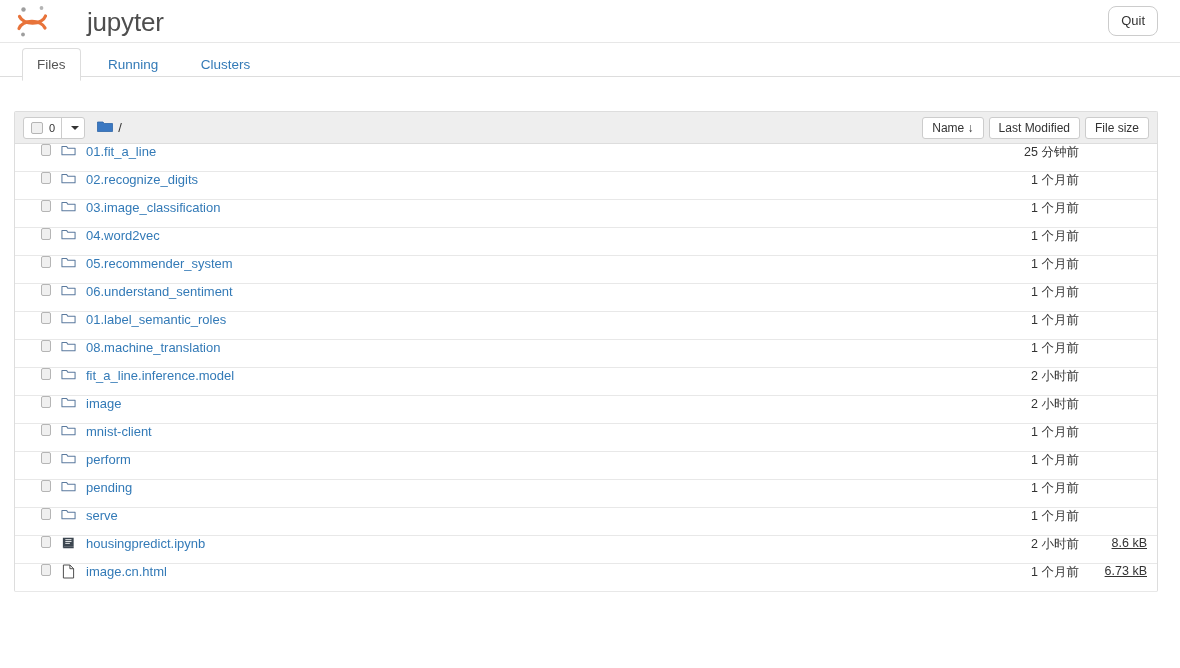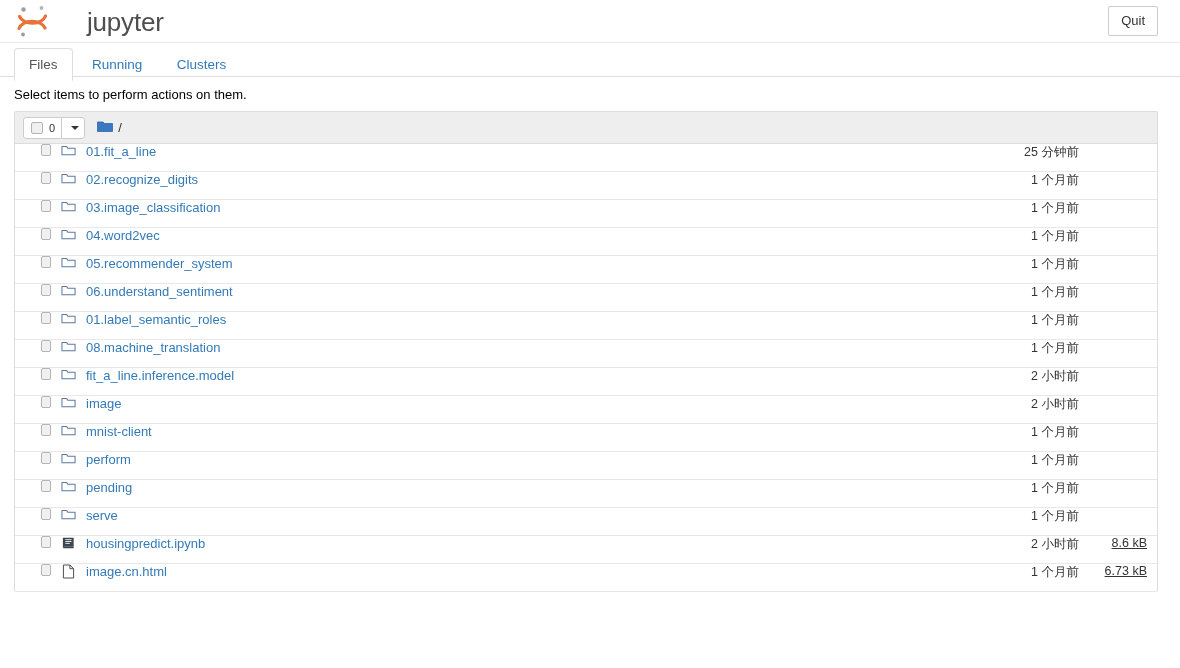--- a/index.html
+++ b/index.html
@@ -35,21 +35,21 @@
   }
   #quit-button {
     position: absolute;
     right: 22px; top: 6px;
     height: 30px;
     padding: 0 12px;
     font-size: 13px;
     color: #333;
     background: #fff;
     border: 1px solid #ccc;
-    border-radius: 2px;
+    border-radius: 8px;
     line-height: 28px;
     cursor: pointer;
   }
 
   
   #tabbar {
     position: relative;
     height: 34px;
     padding-left: 14px;
     border-bottom: 1px solid #ddd;
@@ -59,20 +59,21 @@
     display: inline-block;
     padding: 8px 14px 7px 14px;
     font-size: 13.5px;
     color: #337ab7;
     cursor: pointer;
     border: 1px solid transparent;
     border-radius: 4px 4px 0 0;
     position: relative;
     top: 5px;
     line-height: 16px;
+    margin-left: 8px;
   }
   .tab.active {
     color: #555;
     background: #fff;
     border-color: #ddd #ddd #fff #ddd;
   }
 
   
   #actionbar {
     position: relative;
@@ -257,21 +258,20 @@
   <button id="quit-button">Quit</button>
 </div>
 
 <div id="tabbar">
   <span class="tab active">Files</span>
   <span class="tab">Running</span>
   <span class="tab">Clusters</span>
 </div>
 
 <div id="actionbar">
-  <span id="select-hint">Select items to perform actions on them.</span>
 </div>
 
 <div id="filelist">
 
   <div id="list-header">
     <div class="select-group">
       <div class="cb-cell">
         <span class="cbox"></span>
         <span id="select-count">0</span>
       </div>
@@ -282,20 +282,28 @@
 
     <div id="breadcrumb">
       <span>
         <svg width="16" height="13" viewBox="0 0 16 13">
           <path d="M0.5,2.0 L0.5,11.5 L15.5,11.5 L15.5,3.5 L7.2,3.5 L6.0,2.0 Z" fill="#3a78c2" stroke="#2f66a8" stroke-width="0.8"></path>
         </svg>
       </span>
       <span id="breadcrumb-sep">/</span>
     </div>
 
+    <div class="sortbtns">
+      <button class="sortbtn">
+        <span>Name</span>
+        <span>↓</span>
+      </button>
+      <button class="sortbtn">Last Modified</button>
+      <button class="sortbtn">File size</button>
+    </div>
   </div>
 
   <div id="rows">
       <div class="row">
         <div class="cb-wrap">
           <span class="cbox"></span>
         </div>
         <div class="row-icon">
           <svg width="15" height="13" viewBox="0 0 16 13">
             <path d="M1,2.2 L6,2.2 L7.2,4.0 L15,4.0 L15,11 L1,11 Z" fill="none" stroke="#5b7a9e" stroke-width="1.1" stroke-linejoin="round"></path>

